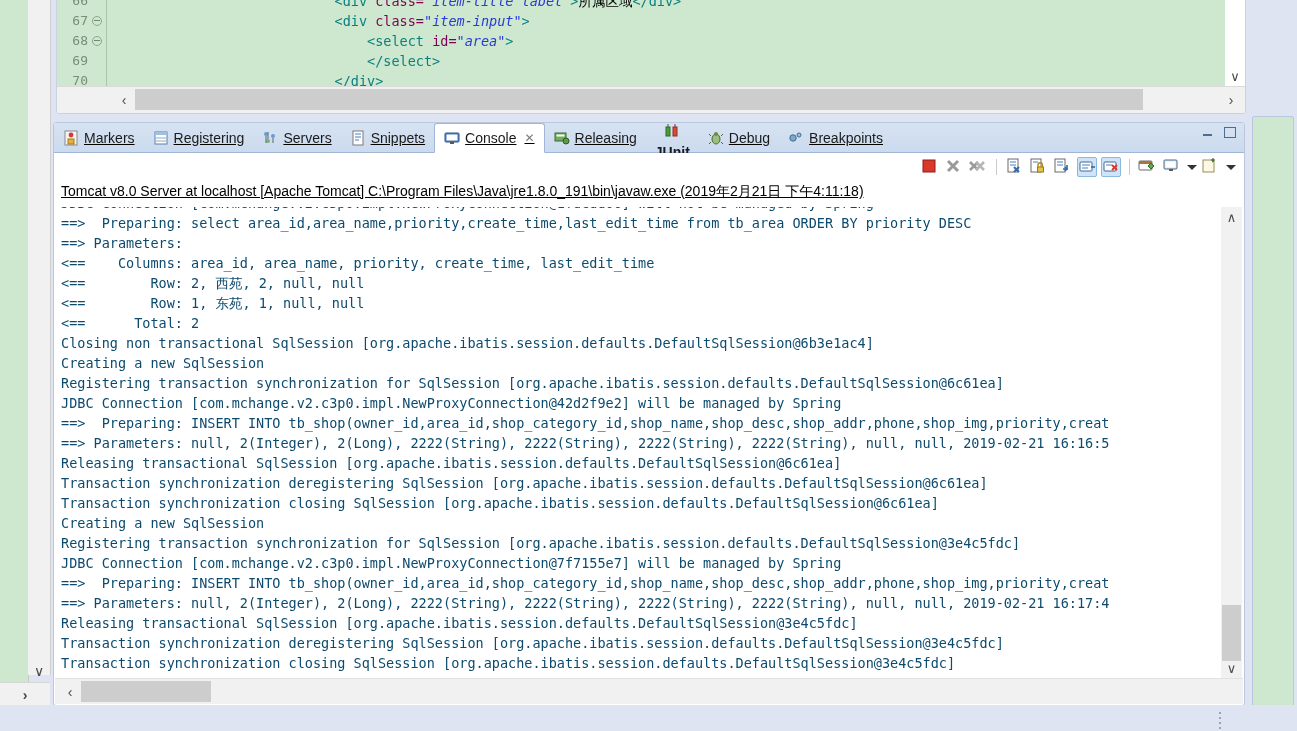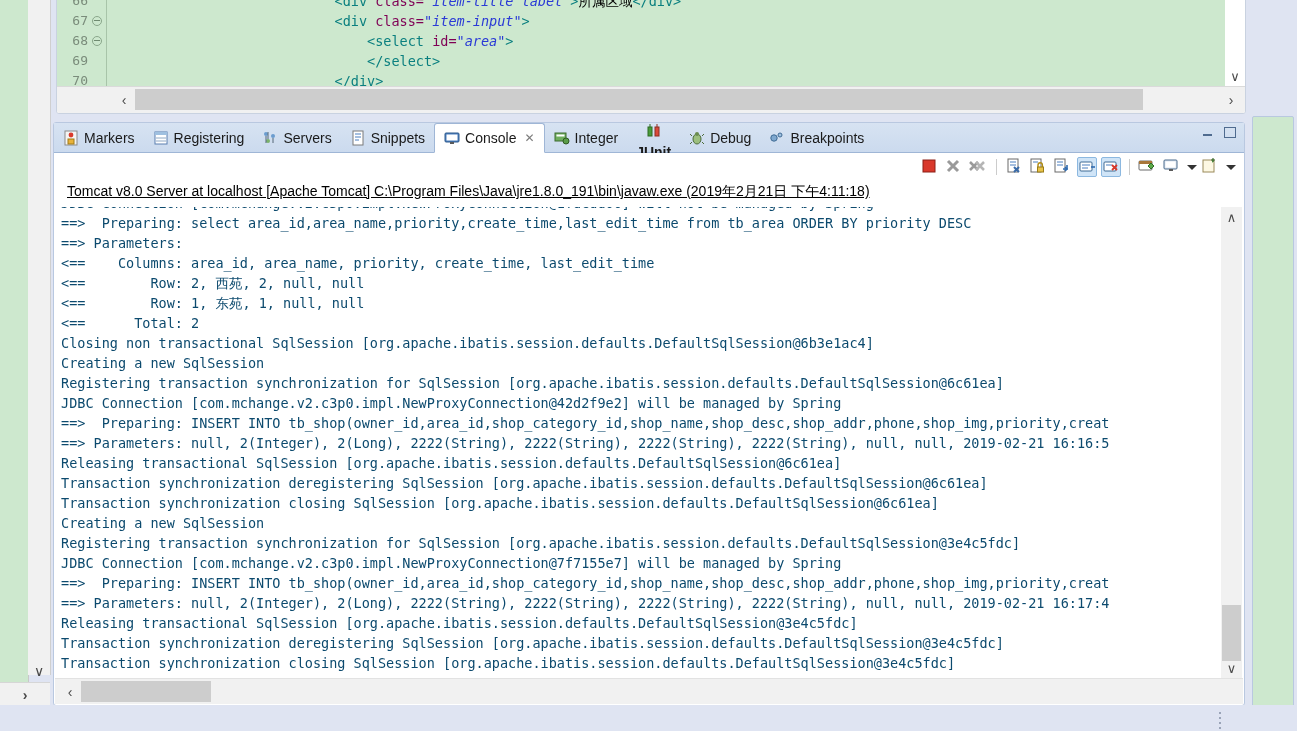--- a/index.html
+++ b/index.html
@@ -105,21 +105,21 @@
   
   .view-stack{
     position:absolute;left:53px;top:122px;width:1192px;height:584px;
     background:#ffffff;border:1px solid #b9c8e0;border-radius:3px;
     box-sizing:border-box;
   }
   .tabbar{
     position:relative;height:29px;
     background:linear-gradient(#d7e3f2,#cbdaee);
     border-bottom:1px solid #9fb6d6;
-    display:flex;align-items:center;
+    display:flex;align-items:center;text-decoration:underline;
   }
   .tab{
     display:flex;align-items:center;gap:5px;
     height:29px;padding:0 9px;box-sizing:border-box;
     color:#1a1a1a;font-size:14px;white-space:nowrap;cursor:default;
   }
   .tab.active{
     background:#ffffff;border:1px solid #9fb6d6;border-bottom:1px solid #ffffff;
     border-radius:3px 3px 0 0;margin-bottom:-1px;height:30px;
     font-weight:normal;
@@ -147,21 +147,21 @@
   .tb-sep{width:1px;height:16px;background:#cccccc;margin:0 4px;}
   .tb-caret{width:11px;height:20px;position:relative;}
   .tb-caret:after{
     content:"";position:absolute;left:1px;top:8px;
     border-left:5px solid transparent;border-right:5px solid transparent;
     border-top:5px solid #333;
   }
 
   .console-title{
     position:relative;height:22px;line-height:20px;
-    padding-left:13px;font-size:14px;color:#000;
+    padding-left:7px;font-size:14px;color:#000;
     text-decoration:underline;white-space:nowrap;overflow:hidden;
   }
 
   .console-body{
     position:absolute;left:1px;top:84px;right:1px;bottom:1px;
     background:#ffffff;overflow:hidden;
   }
   .console-text{
     position:absolute;left:6px;top:0px;right:22px;bottom:26px;
     overflow:hidden;
@@ -278,21 +278,21 @@
             </svg></span>
           <span>Console</span>
           <span class="close">✕</span>
         </div>
         <div class="tab">
           <span class="tab-ico"><svg width="16" height="16">
               <rect x="1" y="3" width="11" height="8" fill="#6fae5e" stroke="#3d6b2f"></rect>
               <rect x="2.5" y="4.5" width="8" height="2" fill="#ffffff"></rect>
               <circle cx="12" cy="11" r="3" fill="#5a9c48" stroke="#2f5a22"></circle>
             </svg></span>
-          <span>Integer</span>
+          <span>Releasing</span>
         </div>
         <div class="tab bold">
           <span class="tab-ico"><svg width="16" height="16">
               <rect x="2" y="4" width="4" height="9" fill="#4a9c3a" stroke="#2d6b22"></rect>
               <path d="M4 4V1" stroke="#2d6b22"></path>
               <rect x="9" y="4" width="4" height="9" fill="#d94a3a" stroke="#8c2f22"></rect>
               <path d="M11 4V1" stroke="#8c2f22"></path>
             </svg></span>
           <span>JUnit</span>
         </div>

